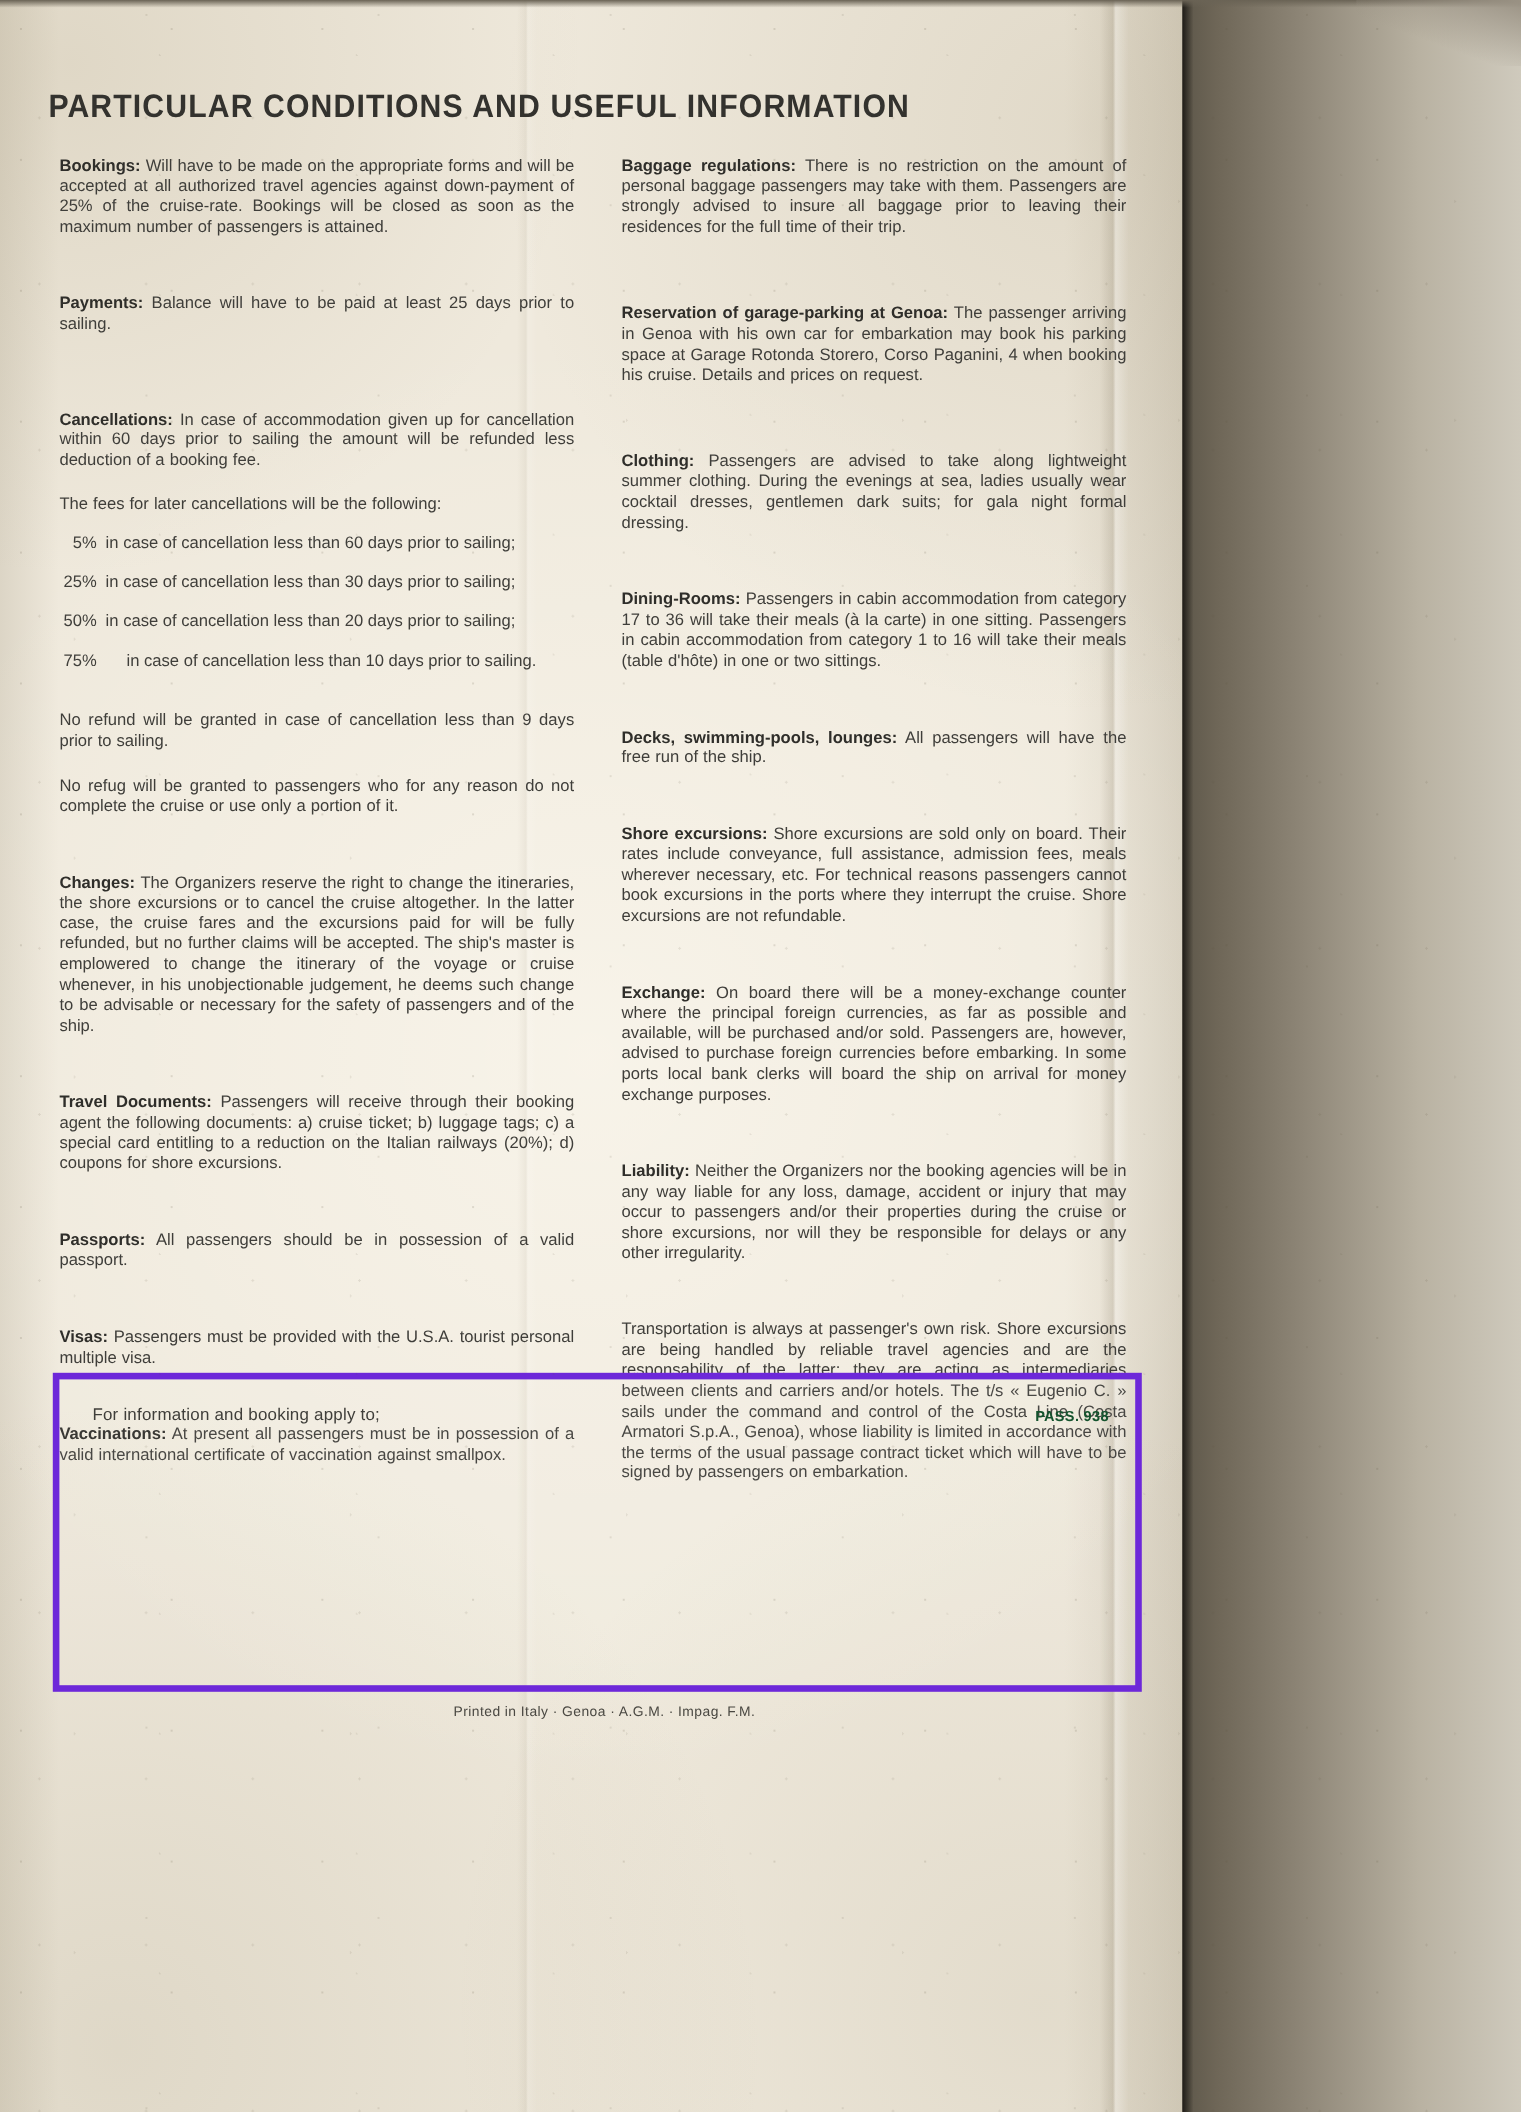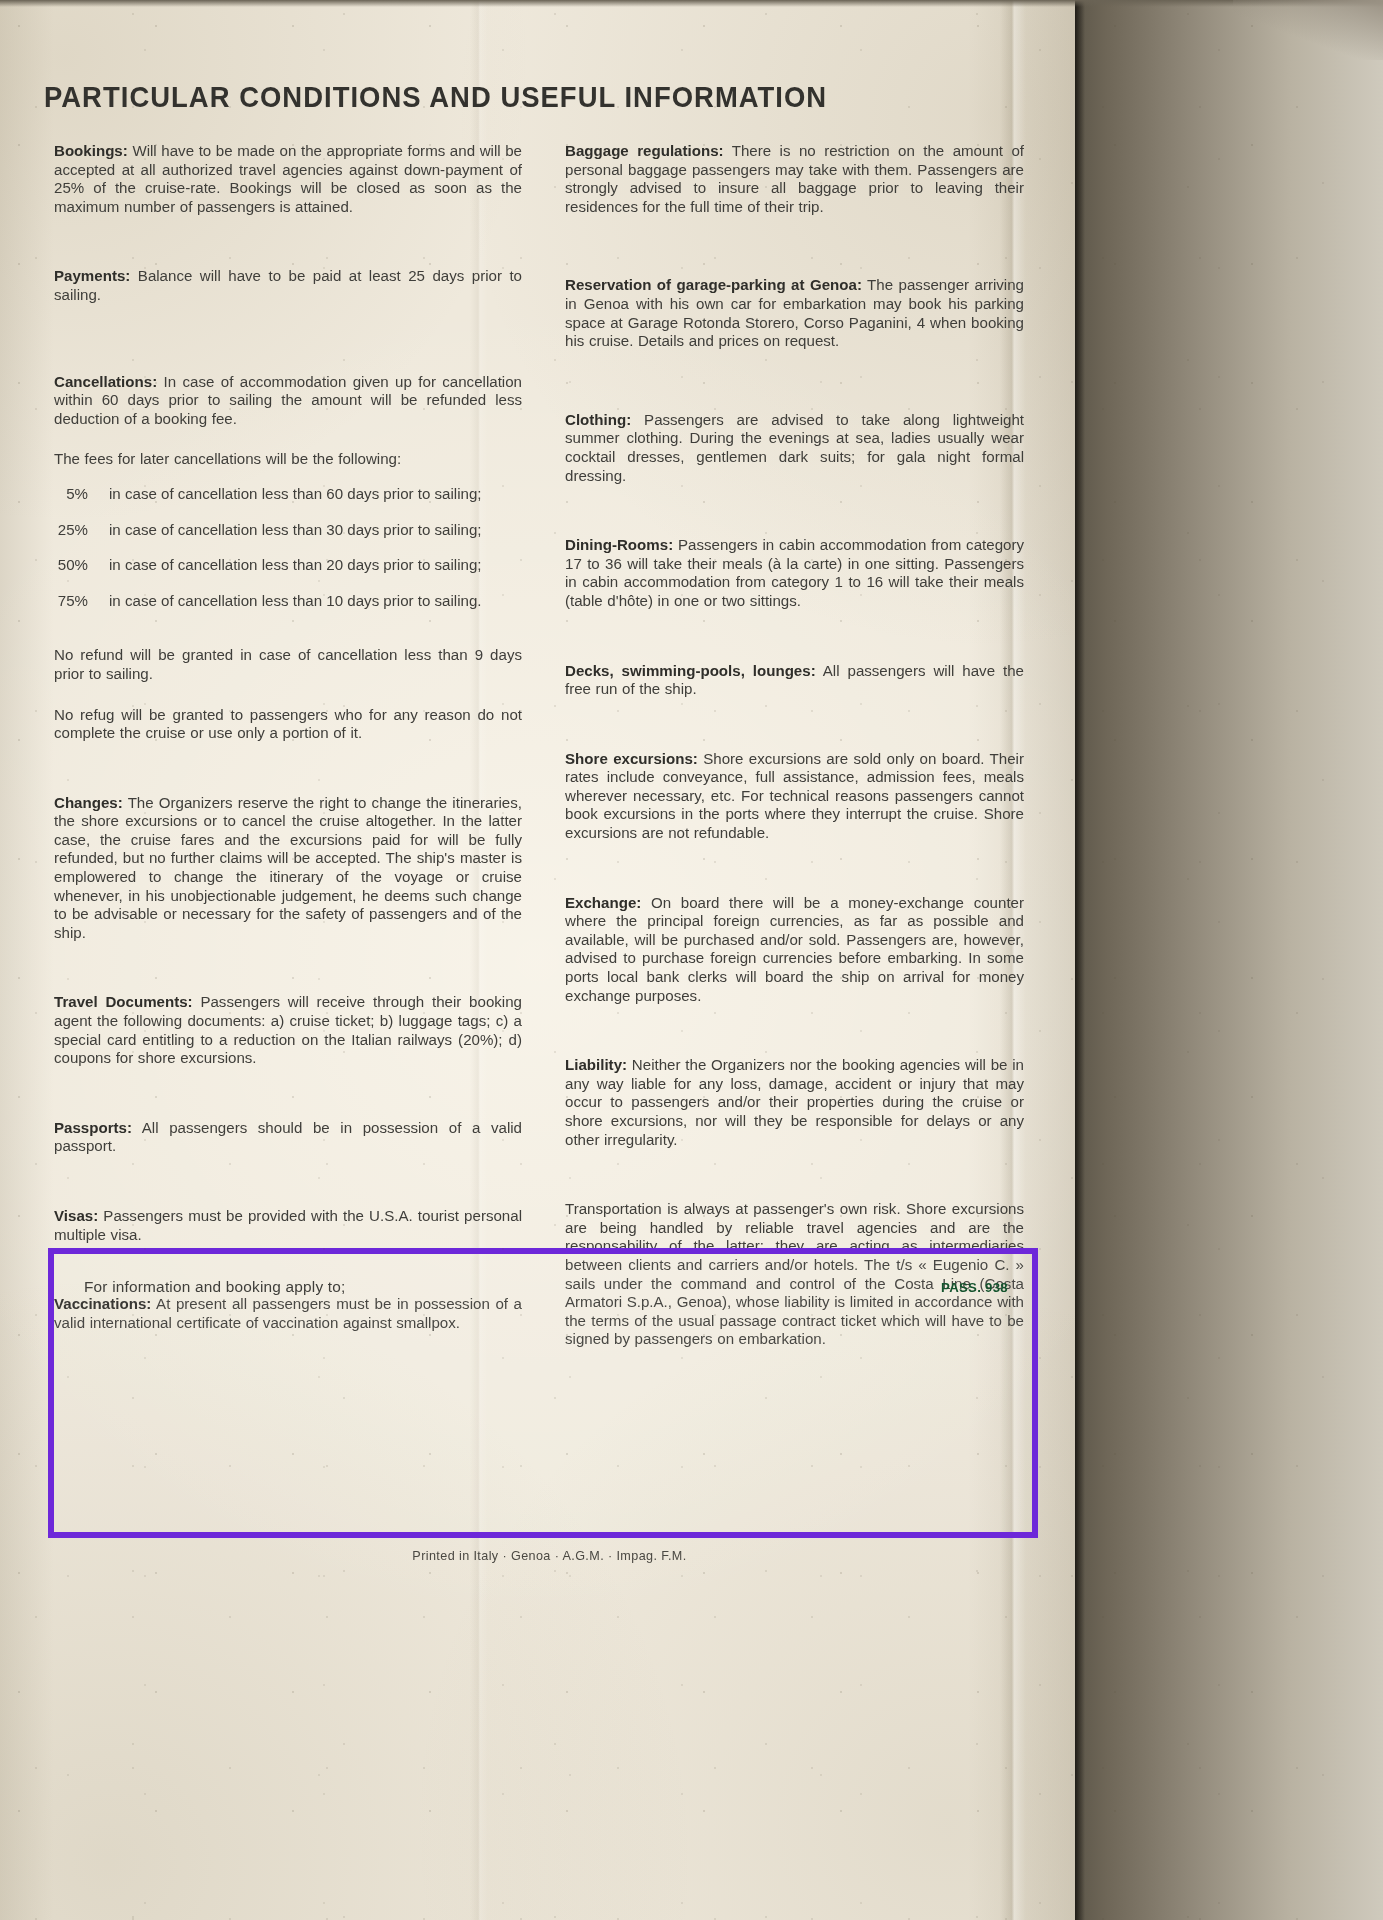--- a/index.html
+++ b/index.html
@@ -66,23 +66,23 @@
     word-spacing:.4px;
   }
   .sec p b{font-weight:bold;color:#2f2e2a;}
   .gap-s{height:10px;}
   .gap-m{height:17px;}
   .gap-l{height:26px;}
 
   
   .fee-list{margin:16px 0 14px 0;}
   .fee-row{display:flex;align-items:baseline;margin:0 0 17px 0;font-size:15.1px;line-height:18.6px;color:#3f3e3a;}
-  .fee-row:last-child{margin-bottom:0;}
+  .fee-row:last-child{margin-bottom:0;gap:19px;}
   .fee-pct{width:46px;text-align:right;flex:0 0 46px;}
-  .fee-txt{padding-left:8px;margin-left:13px;}
+  .fee-txt{padding-left:8px;}
 
   
   #book-box{
     position:absolute;left:48px;top:1248px;width:978px;height:278px;
     border:6px solid #6d28d9;z-index:9;
     background:rgba(255,255,255,.05);
   }
   #book-label{
     position:absolute;left:30px;top:24px;
     font-size:15.4px;color:#3f3e3a;letter-spacing:.2px;

